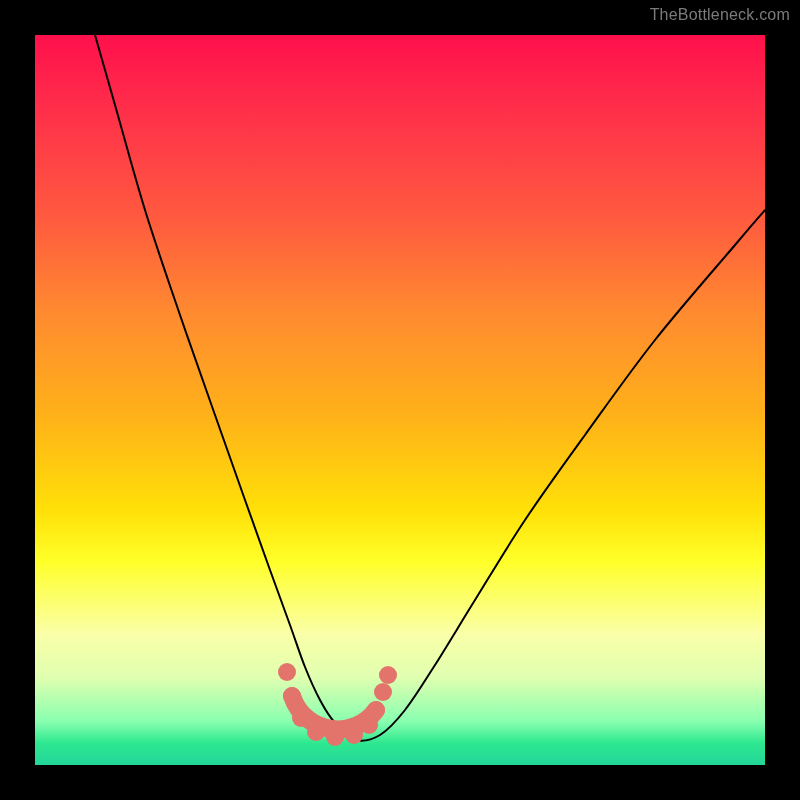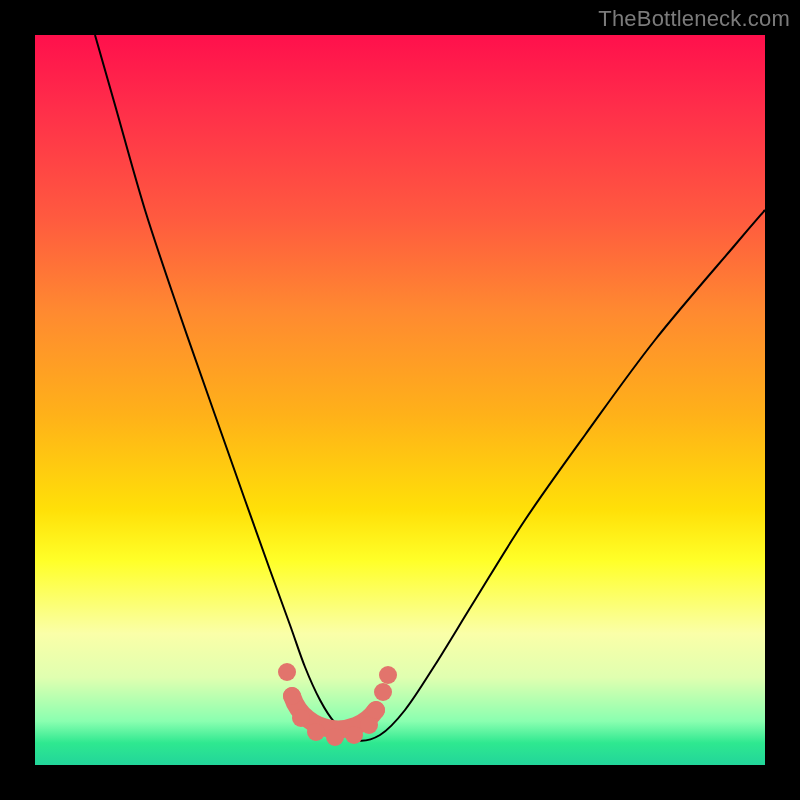--- a/index.html
+++ b/index.html
@@ -39,21 +39,21 @@
       #8affb0 94%,
       #2ee890 97%,
       #22d59a 100%
     );
   }
   .watermark {
     position: absolute;
     top: 6px;
     right: 10px;
     color: #7b7b7b;
-    font-size: 22px;
+    font-size: 16px;
     font-weight: 500;
     letter-spacing: 0.2px;
     user-select: none;
   }
   svg.curve {
     position: absolute;
     left: 0; top: 0;
     width: 730px; height: 730px;
     overflow: visible;
   }

